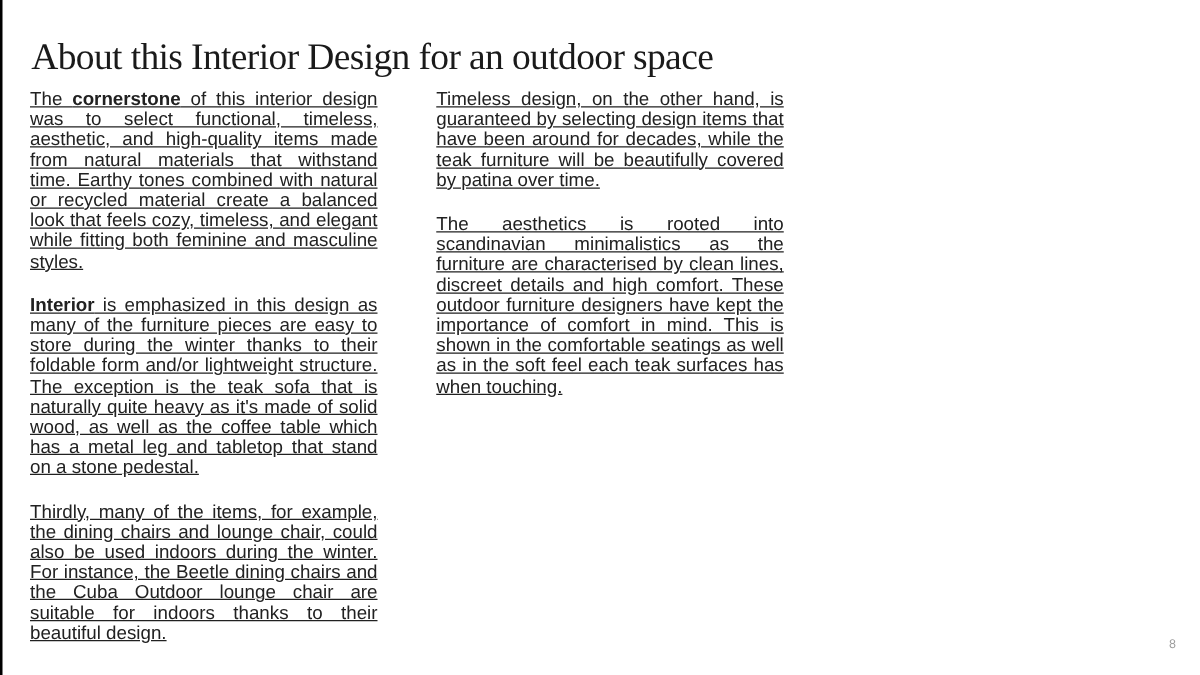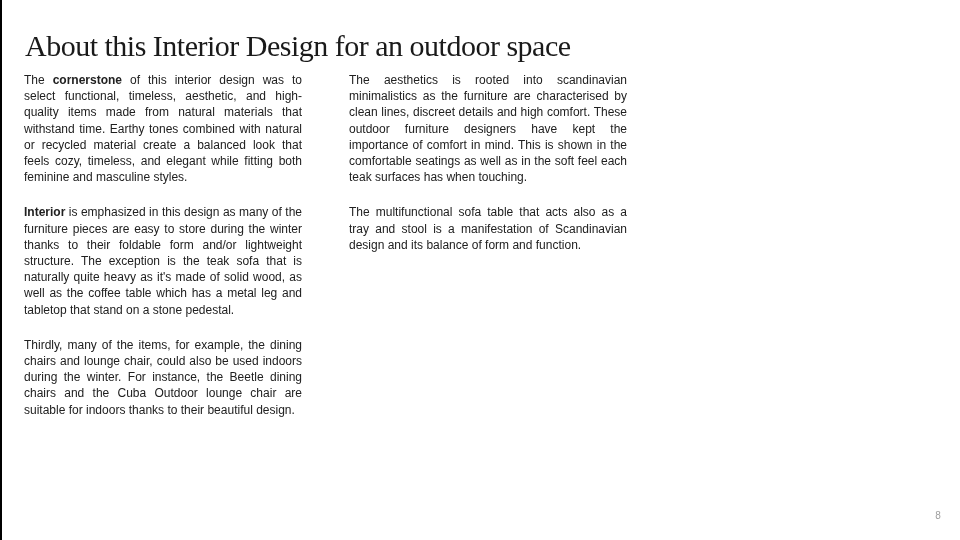--- a/index.html
+++ b/index.html
@@ -34,24 +34,25 @@
   }
   .columns {
     position: absolute;
     left: 24px; top: 72px;
     display: flex;
     gap: 47px;
   }
   .col { width: 278px; }
   .col p {
     margin: 0 0 19px 0;
-    font-size: 12px;
+    font-size: 15px;
     line-height: 16.2px;
     text-align: justify;
     color: #212121;
+    text-decoration: underline;
   }
   .col p b { font-weight: bold; }
   .page-number {
     position: absolute;
     left: 928px; top: 510px;
     width: 20px;
     text-align: center;
     font-size: 10px;
     color: #9e9e9e;
   }
@@ -62,18 +63,18 @@
 <div class="slide">
   <div class="edge-bar"></div>
   <h1 class="title">About this Interior Design for an outdoor space</h1>
   <div class="columns">
       <div class="col">
         <p><span>The </span><b>cornerstone</b><span> of this interior design was to select functional, timeless, aesthetic, and high-quality items made from natural materials that withstand time. Earthy tones combined with natural or recycled material create a balanced look that feels cozy, timeless, and elegant while fitting both feminine and masculine styles.</span></p>
         <p><b>Interior</b><span> is emphasized in this design as many of the furniture pieces are easy to store during the winter thanks to their foldable form and/or lightweight structure. The exception is the teak sofa that is naturally quite heavy as it's made of solid wood, as well as the coffee table which has a metal leg and tabletop that stand on a stone pedestal.</span></p>
         <p><span>Thirdly, many of the items, for example, the dining chairs and lounge chair, could also be used indoors during the winter. For instance, the Beetle dining chairs and the Cuba Outdoor lounge chair are suitable for indoors thanks to their beautiful design.</span></p>
       </div>
       <div class="col">
+        <p><span>Timeless design, on the other hand, is guaranteed by selecting design items that have been around for decades, while the teak furniture will be beautifully covered by patina over time.</span></p>
         <p><span>The aesthetics is rooted into scandinavian minimalistics as the furniture are characterised by clean lines, discreet details and high comfort. These outdoor furniture designers have kept the importance of comfort in mind. This is shown in the comfortable seatings as well as in the soft feel each teak surfaces has when touching.</span></p>
-        <p><span>The multifunctional sofa table that acts also as a tray and stool is a manifestation of Scandinavian design and its balance of form and function.</span></p>
       </div>
     </div>
   <div class="page-number">8</div>
 </div>
 
 </body></html>

